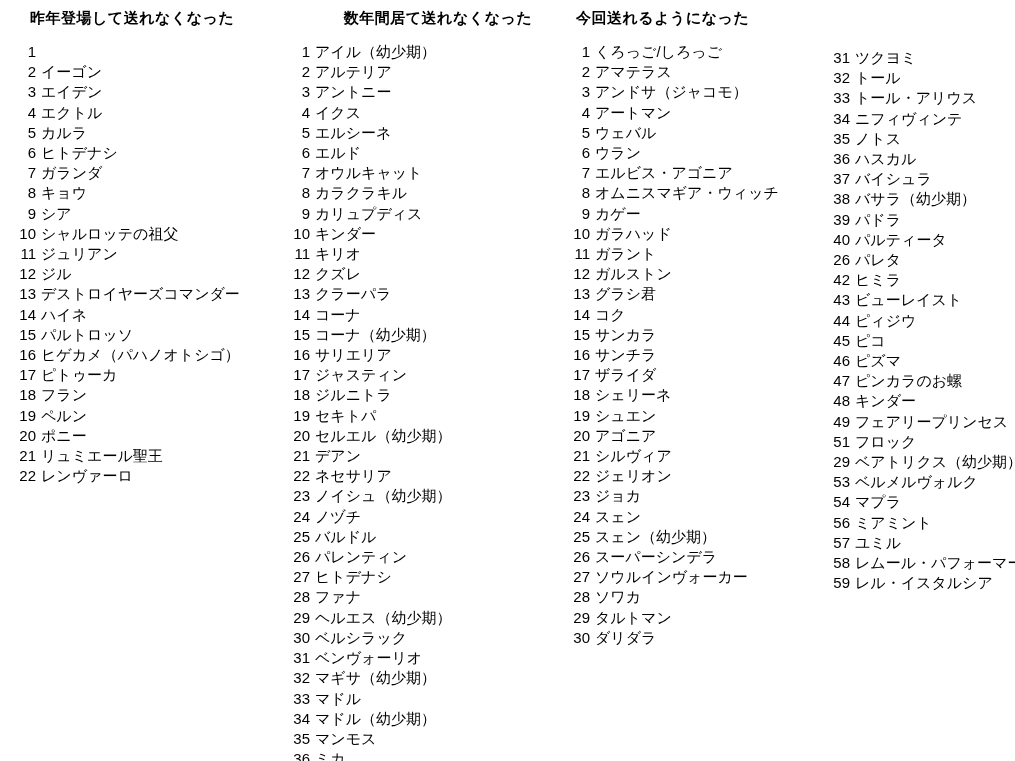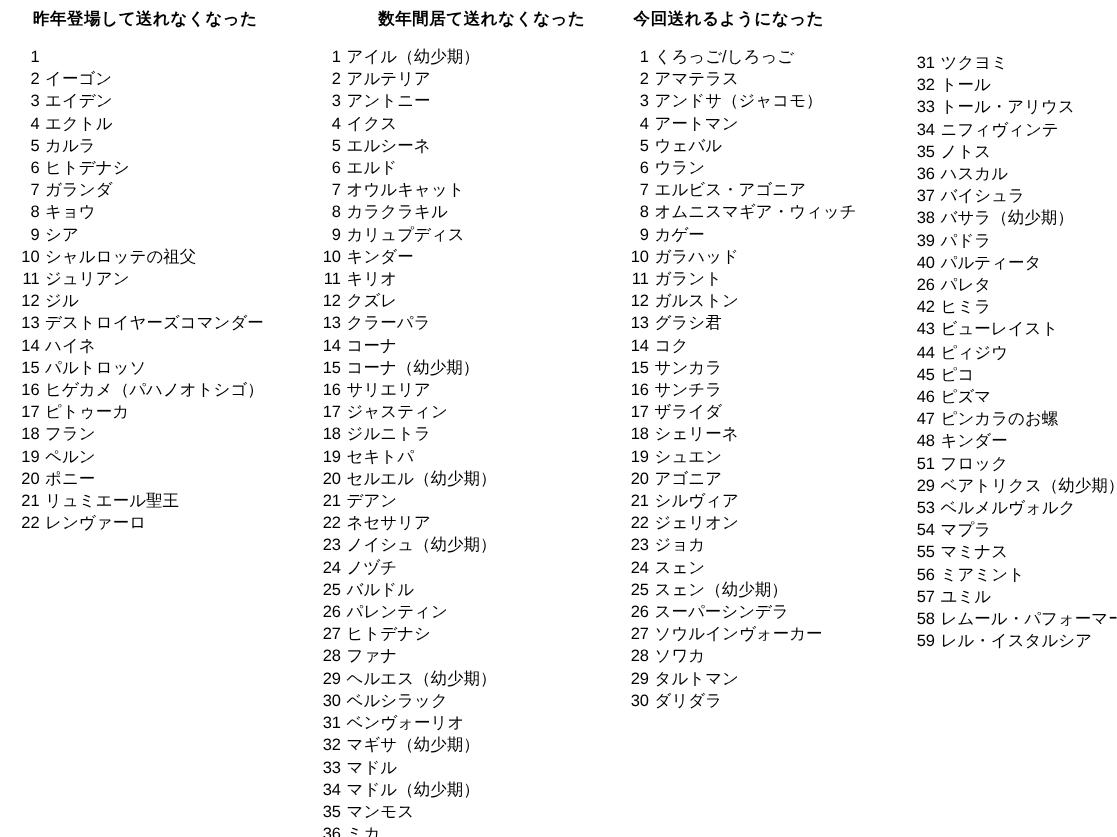--- a/index.html
+++ b/index.html
@@ -506,40 +506,40 @@
         </li>
         <li class="item">
           <span class="num">47</span>
           <span class="nm">ピンカラのお螺</span>
         </li>
         <li class="item">
           <span class="num">48</span>
           <span class="nm">キンダー</span>
         </li>
         <li class="item">
+          <span class="num">49</span>
+          <span class="nm">フェアリープリンセス</span>
+        </li>
+        <li class="item">
           <span class="num">51</span>
           <span class="nm">フロック</span>
         </li>
         <li class="item">
           <span class="num">29</span>
           <span class="nm">ベアトリクス（幼少期）</span>
         </li>
         <li class="item">
           <span class="num">53</span>
           <span class="nm">ベルメルヴォルク</span>
         </li>
         <li class="item">
           <span class="num">54</span>
           <span class="nm">マプラ</span>
         </li>
         <li class="item">
-          <span class="num">55</span>
-          <span class="nm">マミナス</span>
-        </li>
-        <li class="item">
           <span class="num">56</span>
           <span class="nm">ミアミント</span>
         </li>
         <li class="item">
           <span class="num">57</span>
           <span class="nm">ユミル</span>
         </li>
         <li class="item">
           <span class="num">58</span>
           <span class="nm">レムール・パフォーマー</span>

